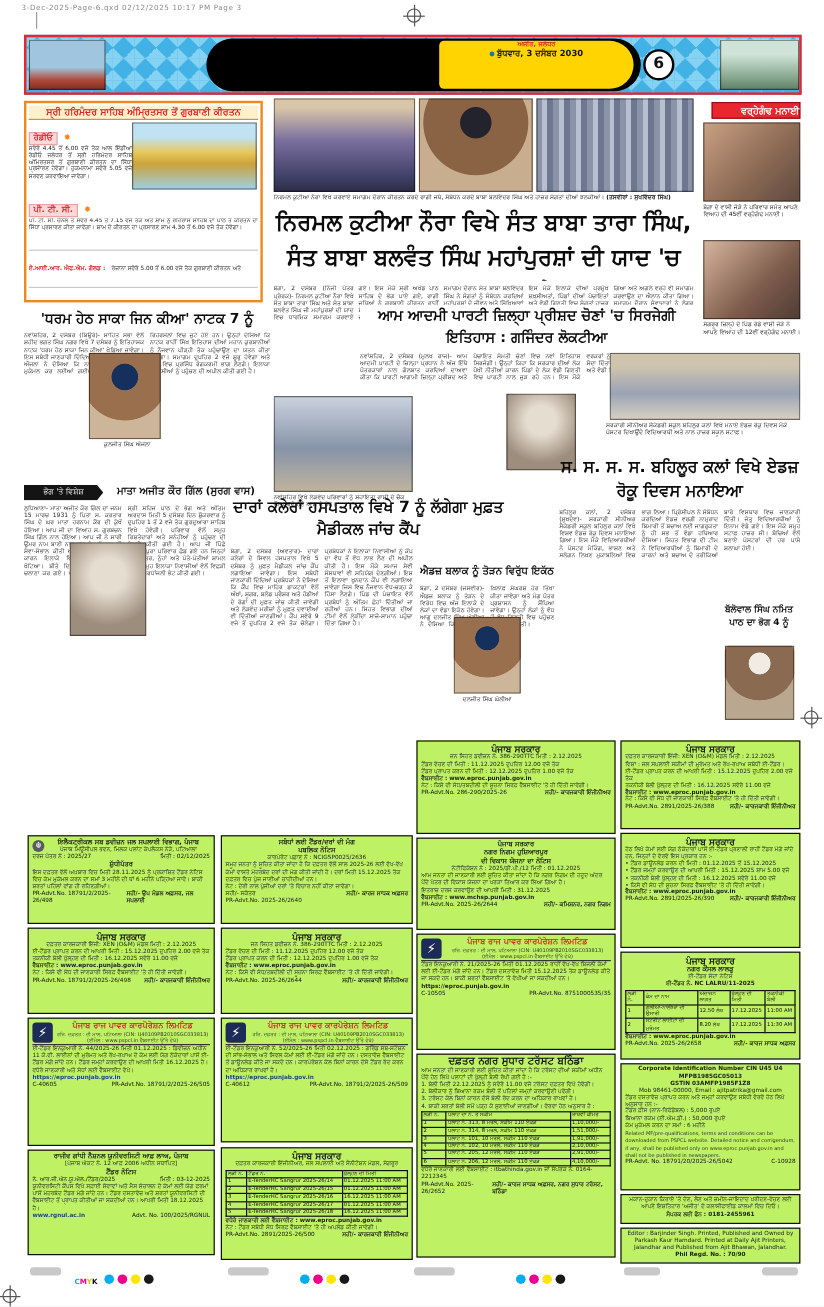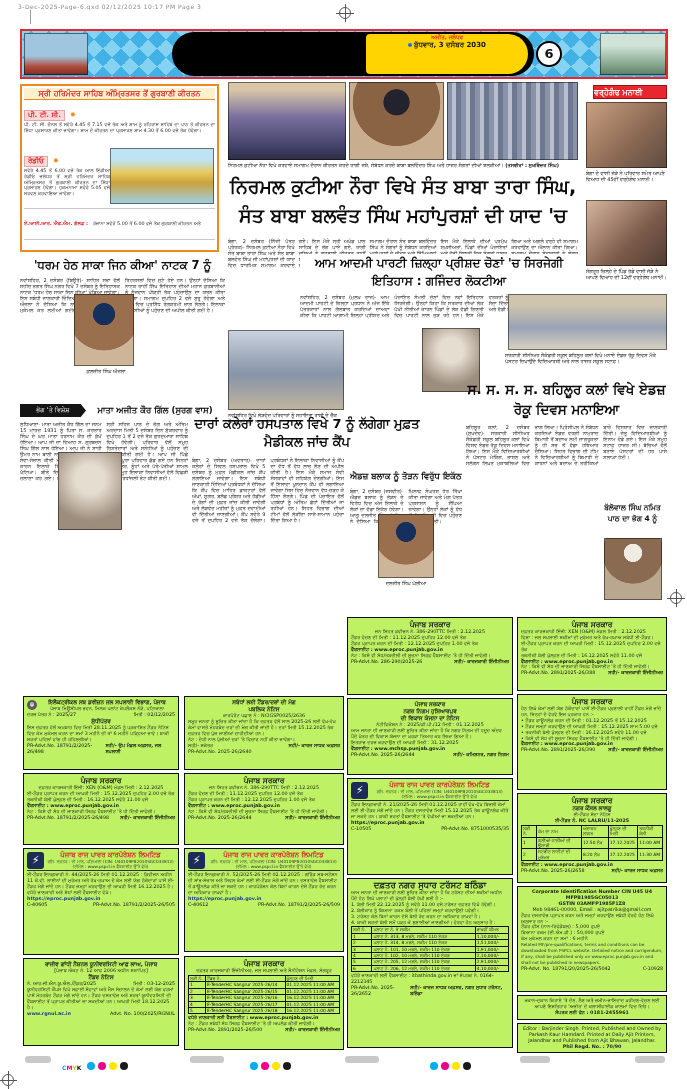--- a/index.html
+++ b/index.html
@@ -56,21 +56,21 @@
   .n5{font-size:4.8px;line-height:5.8px;text-align:justify;color:#222}
   .nb{position:absolute;border:1px solid #0f0f0f;background:#bef264;padding:2px 3px;overflow:hidden}
   .nb .bt{font-weight:bold;text-align:center;font-size:7.5px;line-height:9px}
   .nb .bt2{font-weight:bold;text-align:center;font-size:5.6px;line-height:7px}
   .nb .ln{font-size:4.8px;line-height:5.9px;color:#1c1c1c}
   .nb .rowsb{display:flex;justify-content:space-between;font-size:4.8px;line-height:6px}
   .nb table{width:100%;border-collapse:collapse;margin:1px 0}
   .nb th,.nb td{border:1px solid #111;font-size:4.4px;line-height:5.4px;padding:0 1px;text-align:left;font-weight:normal}
   .ribbon{background:#141414;color:#fff;font-size:6.5px;line-height:13px;text-align:center;
           clip-path:polygon(0 0,92% 0,100% 50%,92% 100%,0 100%)}
-  .redbox{background:#e8262d;color:#fff;font-weight:bold;font-size:8px;line-height:14px;text-align:left;border:1px solid #9b0f14}
+  .redbox{background:#e8262d;color:#fff;font-weight:bold;font-size:8px;line-height:14px;text-align:right;border:1px solid #9b0f14}
   .logo-sq{width:17px;height:17px;background:#1c2b57;border-radius:3px;color:#fff;font-size:11px;line-height:17px;text-align:center;flex:0 0 17px}
   .pspcl-head{display:flex;gap:2px;align-items:center;border-bottom:1px solid #333;padding-bottom:1px;margin-bottom:1px}
   .pspcl-head .tt{font-weight:bold;font-size:6.8px;line-height:8px;text-align:center;color:#d6252b}
   .pspcl-head .ts{font-size:4.2px;line-height:5px;text-align:center;color:#333}
   .emblem{width:10px;height:10px;border-radius:50%;background:#5b5b5b;color:#fff;font-size:7px;line-height:10px;text-align:center;flex:0 0 10px}
   
   .regc{position:absolute;width:12px;height:12px;border:1px solid #555;border-radius:50%}
   .regc i{position:absolute;background:#555}
   .regc .h{left:-4px;right:-4px;top:50%;height:1px}
   .regc .v{top:-4px;bottom:-4px;left:50%;width:1px}
@@ -103,30 +103,30 @@
     <div class="ybox" style="left:344px;top:3px;width:162px;height:40px">
       <div class="brandtop">ਅਜੀਤ, ਜਲੰਧਰ</div>
       <div class="mdate"><span class="bluedot"></span><span>ਬੁੱਧਵਾਰ, 3 ਦਸੰਬਰ 2030</span></div>
     </div>
     <div class="pagecirc" style="left:514px;top:10px">6</div>
     <div class="photo p-statueR" style="left:578px;top:2px;width:66px;height:42px"></div>
   </div>
 
   <div class="abs progbox" style="left:20px;top:84px;width:199px;height:168px">
     <div class="prog-title">ਸ੍ਰੀ ਹਰਿਮੰਦਰ ਸਾਹਿਬ ਅੰਮ੍ਰਿਤਸਰ ਤੋਂ ਗੁਰਬਾਣੀ ਕੀਰਤਨ</div>
-    <div style="margin-top:2px">
-      <span class="prog-label">ਪੀ. ਟੀ. ਸੀ.</span>
-      <span style="color:#ef8a1a;font-size:7px">✸</span>
-      <div class="n5" style="margin-top:1px;height:24px;overflow:hidden">ਪੀ. ਟੀ. ਸੀ. ਚੈਨਲ ਤੋਂ ਸਵੇਰੇ 4.45 ਤੋਂ 7.15 ਵਜੇ ਤੱਕ ਅਤੇ ਸ਼ਾਮ ਨੂੰ ਰਹਿਰਾਸ ਸਾਹਿਬ ਦਾ ਪਾਠ ਤੇ ਕੀਰਤਨ ਦਾ ਸਿੱਧਾ ਪ੍ਰਸਾਰਣ ਕੀਤਾ ਜਾਵੇਗਾ। ਸ਼ਾਮ ਦੇ ਕੀਰਤਨ ਦਾ ਪ੍ਰਸਾਰਣ ਸ਼ਾਮ 4.30 ਤੋਂ 6.00 ਵਜੇ ਤੱਕ ਹੋਵੇਗਾ।</div>
-    </div>
     <div style="position:relative;height:58px;margin-top:2px">
       <div><span class="prog-label">ਰੇਡੀਓ</span>
            <span style="color:#ef8a1a;font-size:7px">✸</span></div>
       <div class="n5" style="width:86px;margin-top:1px">ਸਵੇਰੇ 4.45 ਤੋਂ 6.00 ਵਜੇ ਤੱਕ ਆਲ ਇੰਡੀਆ ਰੇਡੀਓ ਜਲੰਧਰ ਤੋਂ ਸ੍ਰੀ ਹਰਿਮੰਦਰ ਸਾਹਿਬ ਅੰਮ੍ਰਿਤਸਰ ਤੋਂ ਗੁਰਬਾਣੀ ਕੀਰਤਨ ਦਾ ਸਿੱਧਾ ਪ੍ਰਸਾਰਣ ਹੋਵੇਗਾ। ਹੁਕਮਨਾਮਾ ਸਵੇਰੇ 5.05 ਵਜੇ ਸਰਵਣ ਕਰਵਾਇਆ ਜਾਵੇਗਾ।</div>
       <div class="photo p-temple" style="right:1px;top:0;width:104px;height:56px"></div>
+    </div>
+    <div style="margin-top:2px">
+      <span class="prog-label">ਪੀ. ਟੀ. ਸੀ.</span>
+      <span style="color:#ef8a1a;font-size:7px">✸</span>
+      <div class="n5" style="margin-top:1px;height:24px;overflow:hidden">ਪੀ. ਟੀ. ਸੀ. ਚੈਨਲ ਤੋਂ ਸਵੇਰੇ 4.45 ਤੋਂ 7.15 ਵਜੇ ਤੱਕ ਅਤੇ ਸ਼ਾਮ ਨੂੰ ਰਹਿਰਾਸ ਸਾਹਿਬ ਦਾ ਪਾਠ ਤੇ ਕੀਰਤਨ ਦਾ ਸਿੱਧਾ ਪ੍ਰਸਾਰਣ ਕੀਤਾ ਜਾਵੇਗਾ। ਸ਼ਾਮ ਦੇ ਕੀਰਤਨ ਦਾ ਪ੍ਰਸਾਰਣ ਸ਼ਾਮ 4.30 ਤੋਂ 6.00 ਵਜੇ ਤੱਕ ਹੋਵੇਗਾ।</div>
     </div>
     <div style="border-top:1px solid #c9c9c9;margin-top:2px;padding-top:1px;height:30px;overflow:hidden">
       <span class="red" style="font-weight:bold;font-size:5px">ਏ.ਆਈ.ਆਰ. ਐਫ.ਐਮ. ਗੋਲਡ :</span>
       <span class="n5">ਰੋਜ਼ਾਨਾ ਸਵੇਰੇ 5.00 ਤੋਂ 6.00 ਵਜੇ ਤੱਕ ਗੁਰਬਾਣੀ ਕੀਰਤਨ ਅਤੇ ਹੁਕਮਨਾਮਾ ਪ੍ਰਸਾਰਿਤ ਕੀਤਾ ਜਾਂਦਾ ਹੈ। ਦੁਪਹਿਰ ਦੇ ਪ੍ਰੋਗਰਾਮ ਦੀ ਜਾਣਕਾਰੀ ਚੈਨਲ ਤੋਂ ਲਈ ਜਾ ਸਕਦੀ ਹੈ।</span>
     </div>
     <div style="border-top:1px solid #c9c9c9;margin-top:1px;padding-top:1px;height:26px;overflow:hidden">
       <span class="red" style="font-weight:bold;font-size:5px">ਵਿਸ਼ੇਸ਼ ਨੋਟ :</span>
       
     </div>
   </div>

